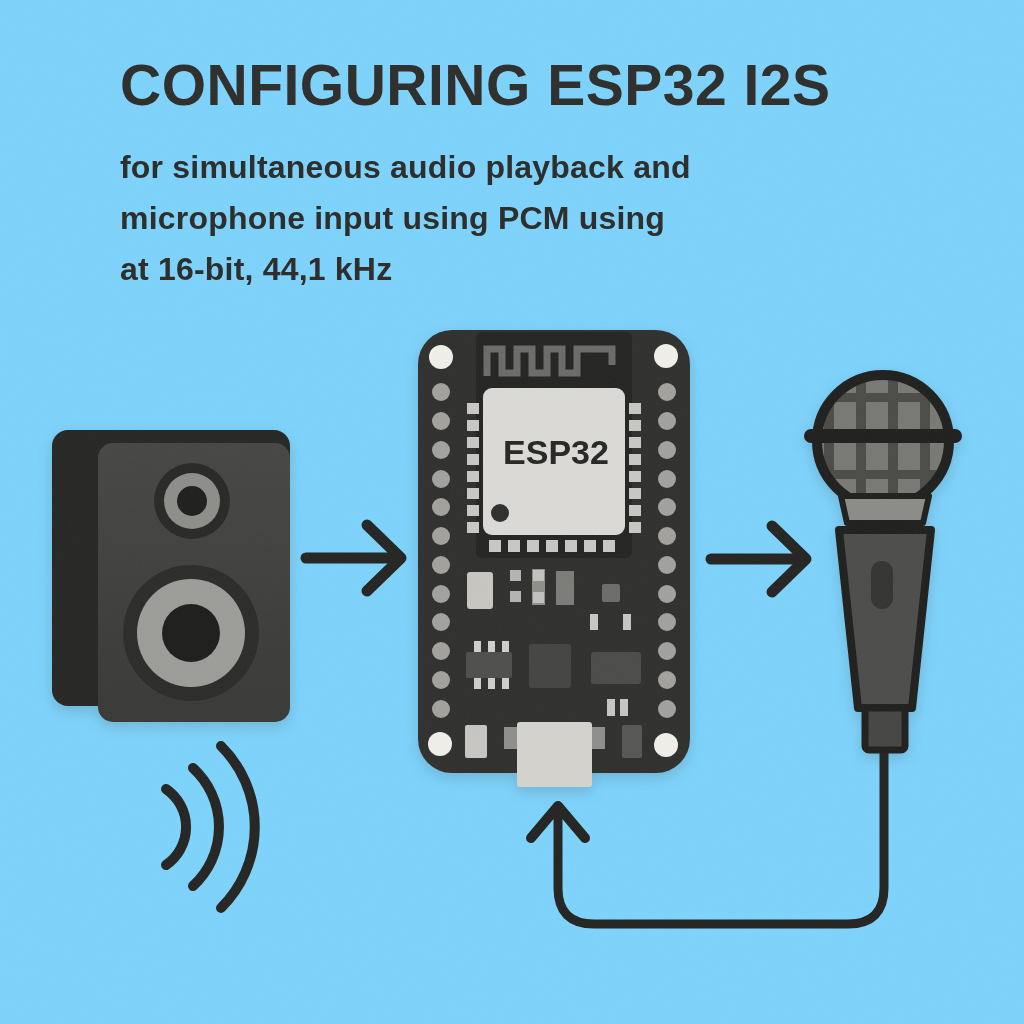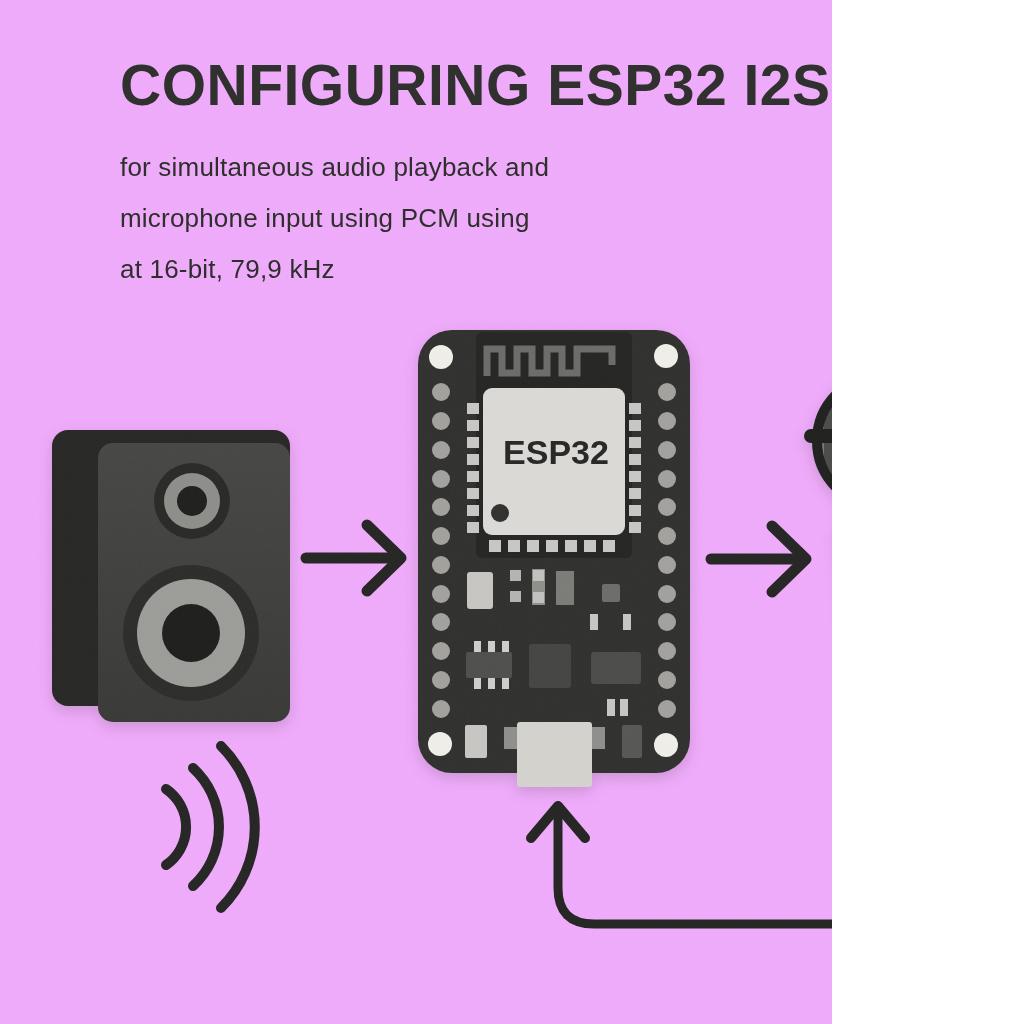--- a/index.html
+++ b/index.html
@@ -1,36 +1,36 @@
 <!DOCTYPE html>
 <html><head>
 <meta charset="utf-8">
 <style>
   html,body{margin:0;padding:0;}
   .page{
     position:relative;
-    width:832px;height:1024px;
-    background:#f0abfc;
+    width:1024px;height:1024px;
+    background:#7dd3fc;
     overflow:hidden;
     font-family:"Liberation Sans",sans-serif;
   }
   .header{
     position:absolute;left:120px;top:52px;z-index:2;width:860px;
   }
   .title{
     margin:0;
     font-size:57px;
     font-weight:700;
     letter-spacing:0.5px;
     color:#2d2d2b;
   }
   .subtitle{
     margin-top:24px;
-    font-size:26px;
-    font-weight:400;
+    font-size:32px;
+    font-weight:700;
     line-height:51px;
     color:#2b2b29;
     letter-spacing:0.2px;
   }
   .illustration{
     position:absolute;left:0;top:0;z-index:1;
   }
   .illustration text{
     font-family:"Liberation Sans",sans-serif;
     font-weight:700;
@@ -46,21 +46,21 @@
 </head>
 <body>
 
 <div class="page">
 
   <div class="header">
     <h1 class="title">CONFIGURING ESP32 I2S</h1>
     <div class="subtitle">
       <div>for simultaneous audio playback and</div>
       <div>microphone input using PCM using</div>
-      <div>at 16-bit, 79,9 kHz</div>
+      <div>at 16-bit, 44,1 kHz</div>
     </div>
   </div>
 
   <svg class="illustration" width="1024" height="1024" viewBox="0 0 1024 1024">
     <defs>
       <linearGradient id="spkFront" x1="0" y1="0" x2="0" y2="1">
         <stop offset="0" stop-color="#464644"></stop>
         <stop offset="1" stop-color="#383836"></stop>
       </linearGradient>
       <clipPath id="micHeadClip">

